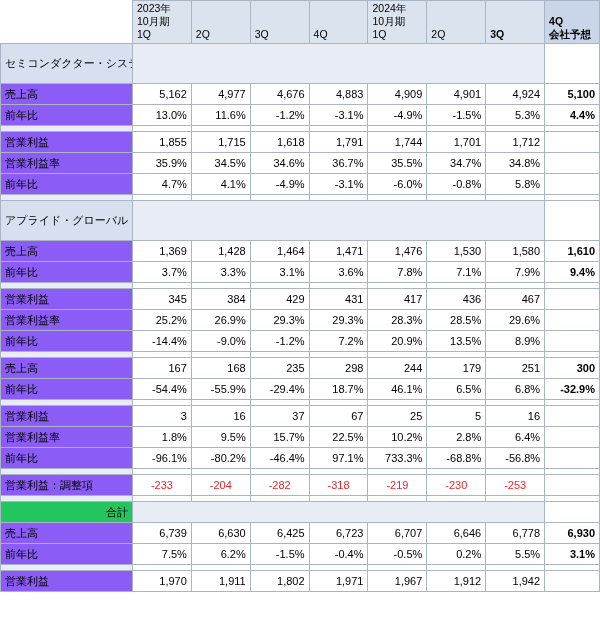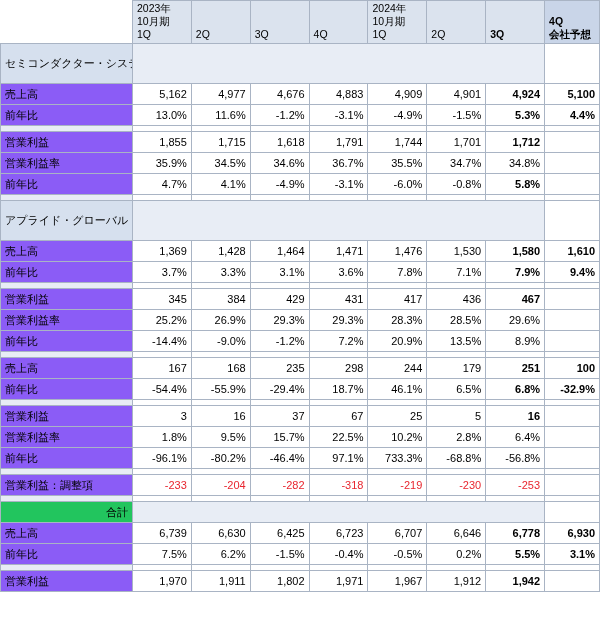--- a/index.html
+++ b/index.html
@@ -61,23 +61,23 @@
 
   td.lbl {
     background: #8b5cf6;
     text-align: left;
     padding-left: 4px;
   }
   td.num {
     text-align: right;
     background: #ffffff;
   }
-  td.num.b { font-weight: bold; }
+  td.num.b { font-weight: normal; }
   td.num.fc { font-weight: bold; }
-  td.neg { color: #e8262f; }
+  td.neg { color: #e8262f; text-align: center; }
 
   tr.gap td {
     height: 6px; padding: 0;
     background: #ffffff;
     border-top: 1px solid #a9b4c4;
     border-bottom: 1px solid #a9b4c4;
   }
   tr.gap td.gl { background: #e8edf5; }
 
   td.total {
@@ -298,21 +298,21 @@
 
     <tr>
       <td class="lbl">売上高</td>
       <td class="num">167</td>
       <td class="num">168</td>
       <td class="num">235</td>
       <td class="num">298</td>
       <td class="num">244</td>
       <td class="num">179</td>
       <td class="num b">251</td>
-      <td class="num fc">100</td>
+      <td class="num fc">300</td>
     </tr>
     <tr>
       <td class="lbl">前年比</td>
       <td class="num">-54.4%</td>
       <td class="num">-55.9%</td>
       <td class="num">-29.4%</td>
       <td class="num">18.7%</td>
       <td class="num">46.1%</td>
       <td class="num">6.5%</td>
       <td class="num b">6.8%</td>

